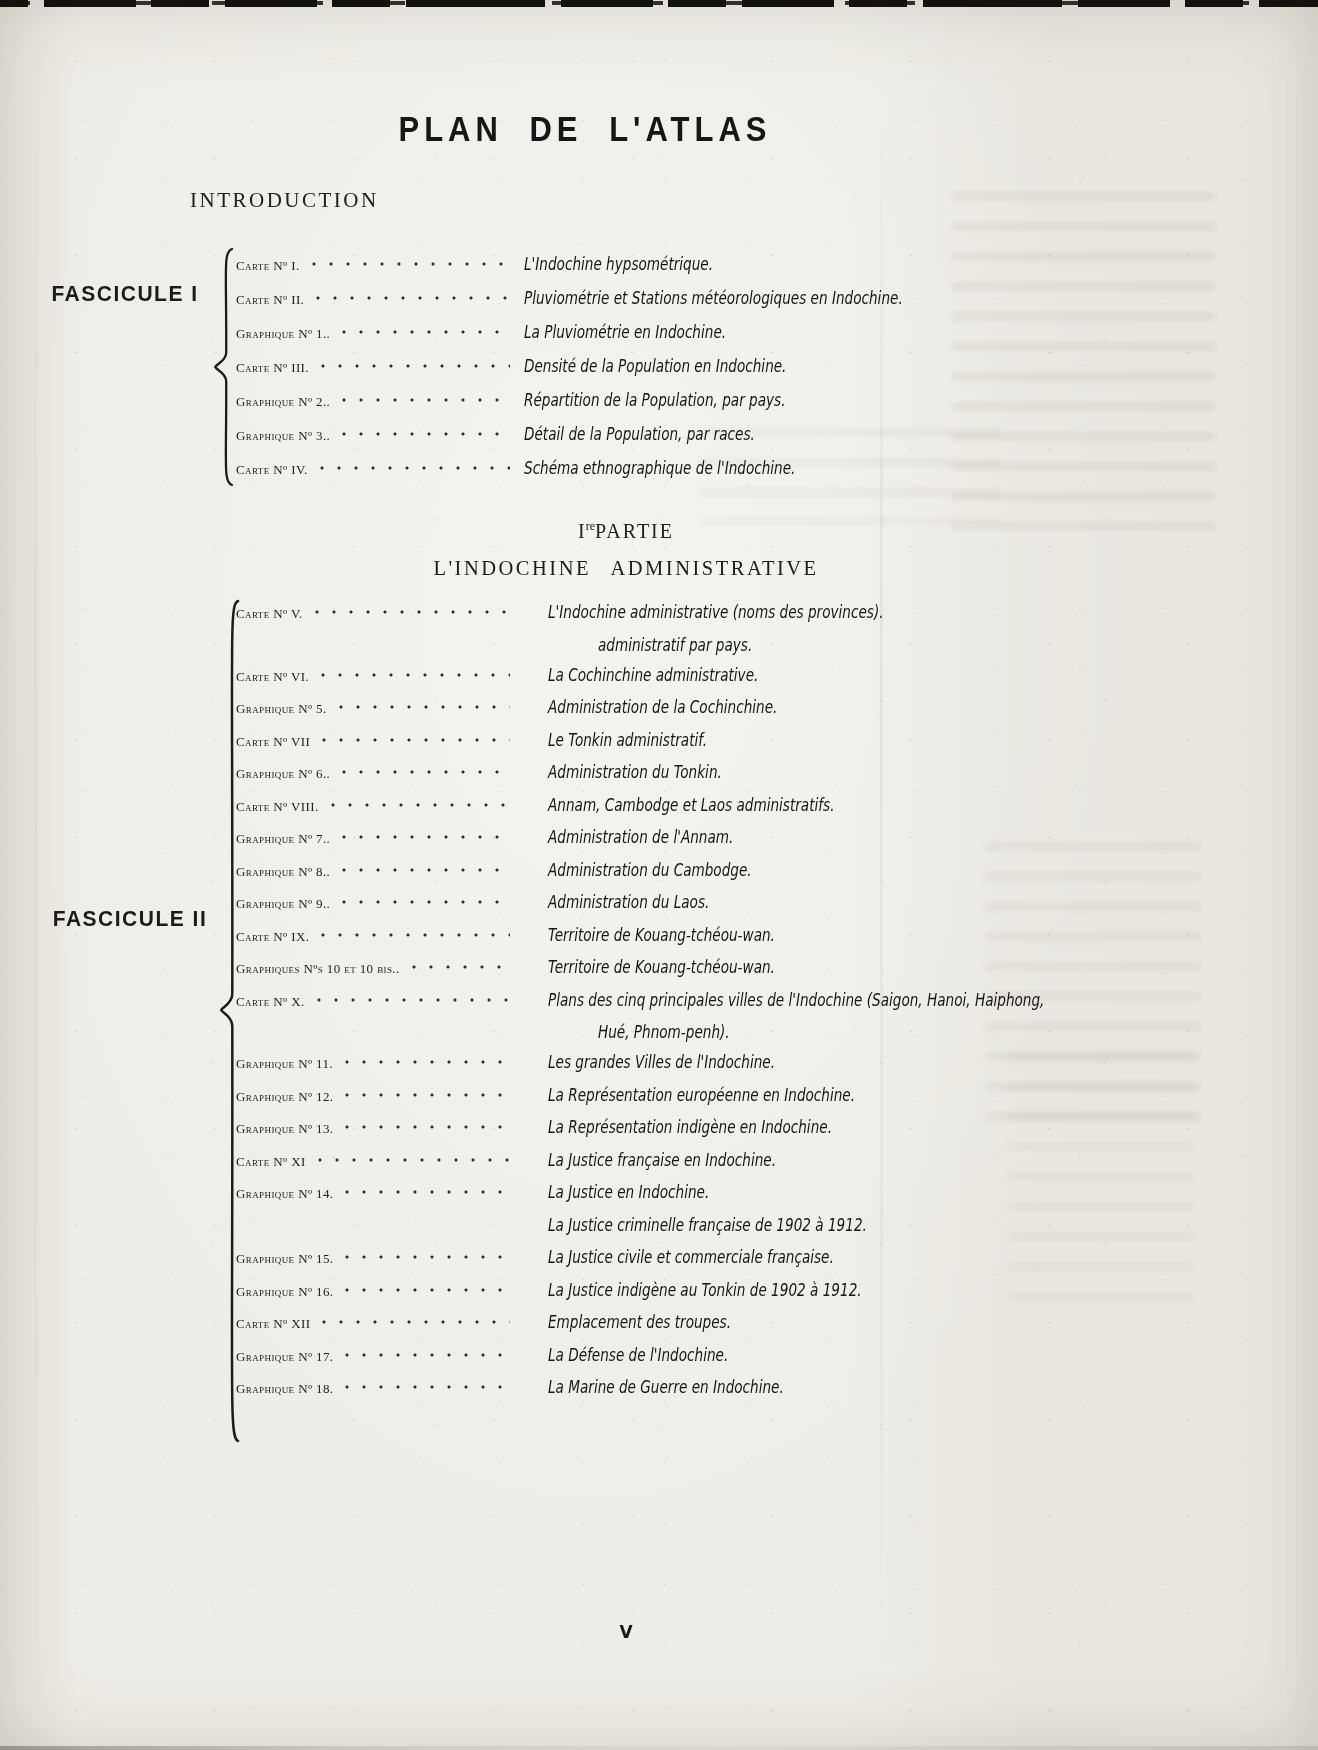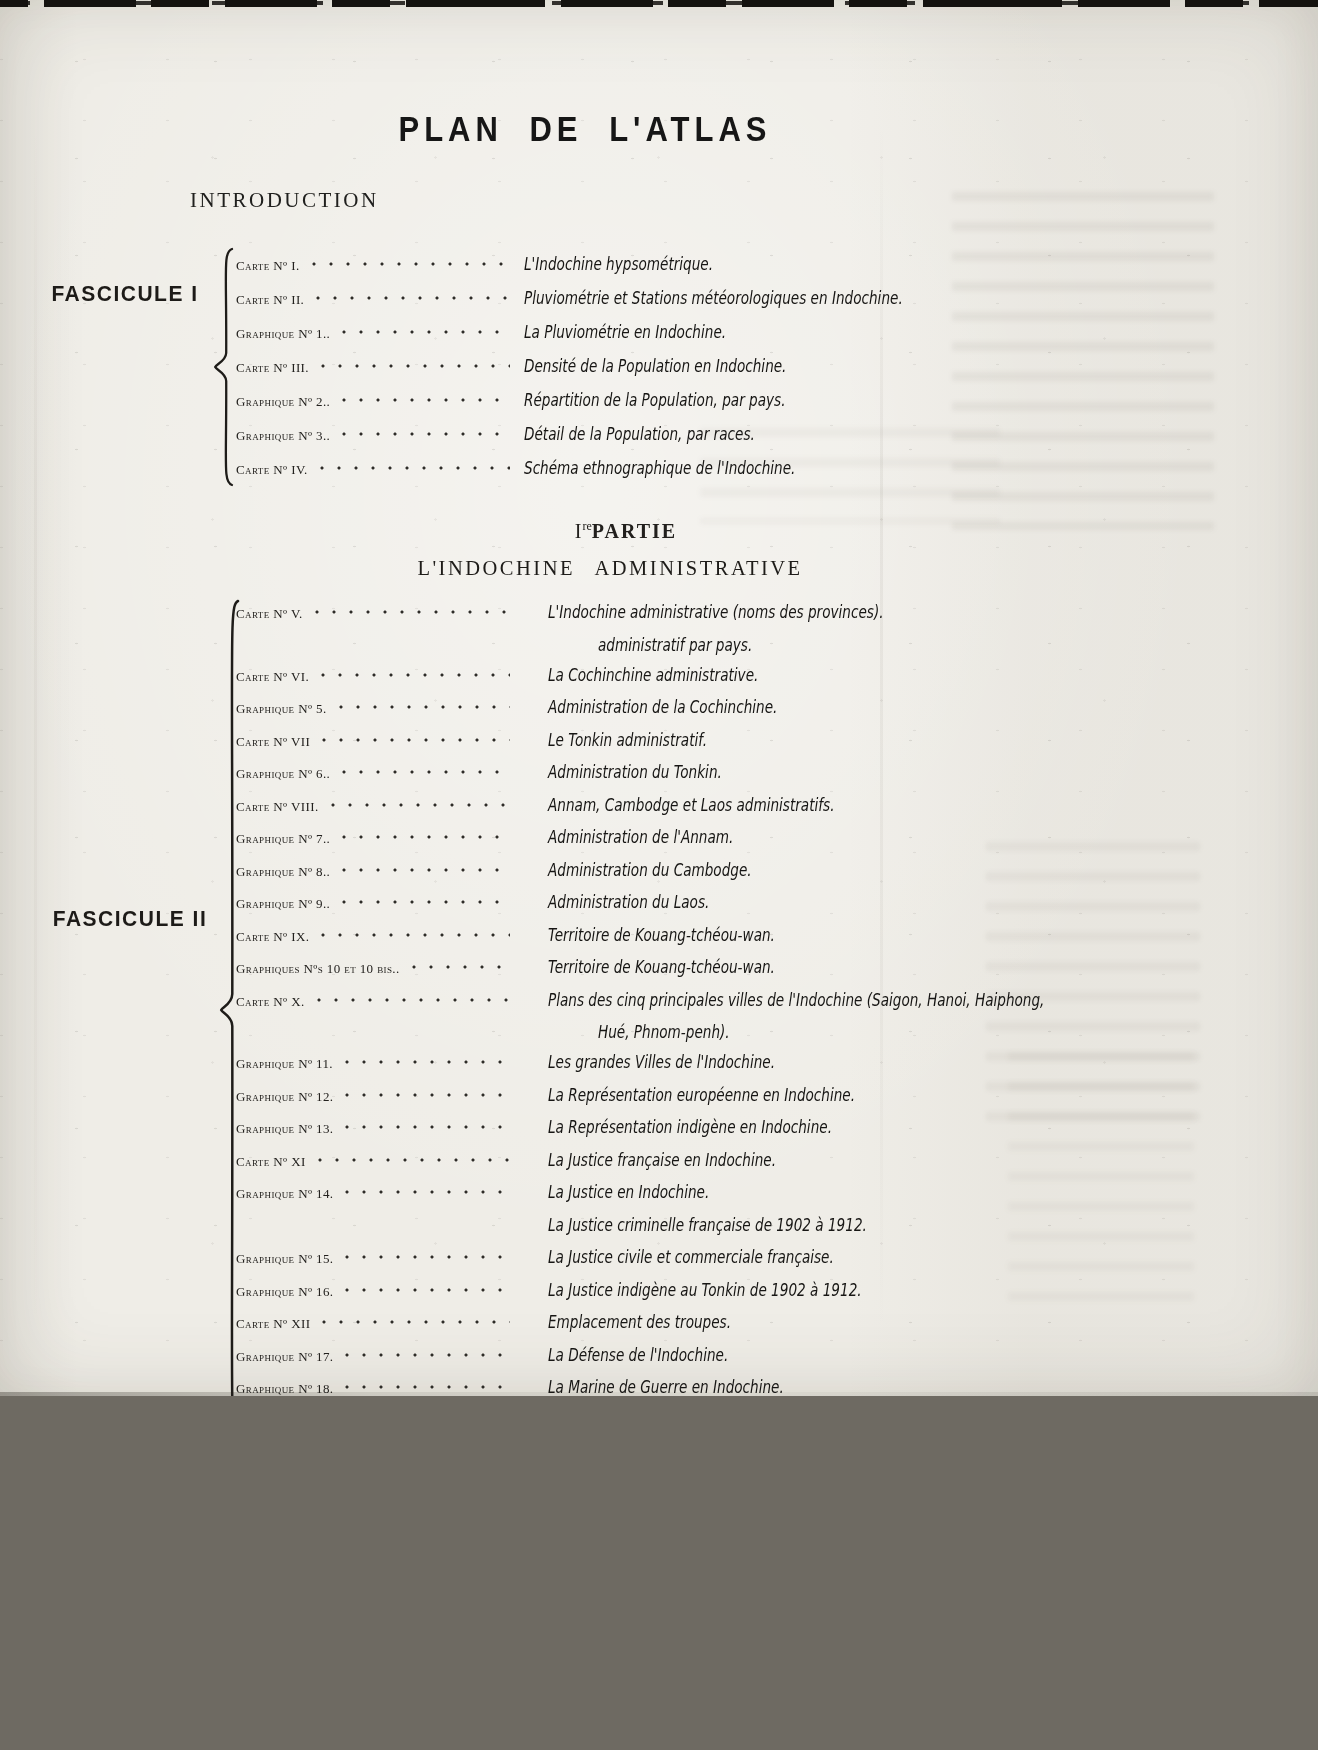--- a/index.html
+++ b/index.html
@@ -1,17 +1,17 @@
 <!DOCTYPE html>
 <html><head>
 <meta charset="utf-8">
 <style>
   html,body{margin:0;padding:0;background:#6e6a62;}
   .page{
-    position:relative;width:1318px;height:1396px;margin:0 auto;
+    position:relative;width:1318px;height:1750px;margin:0 auto;
     background:
       radial-gradient(ellipse at 45% 35%, rgba(255,255,255,.35), rgba(255,255,255,0) 60%),
       linear-gradient(90deg, rgba(70,62,48,.05), rgba(0,0,0,0) 6%, rgba(0,0,0,0) 64%, rgba(110,100,80,.05) 78%, rgba(70,62,48,.04)),
       #efede7;
     overflow:hidden;
     font-family:"Liberation Serif", serif;
     color:#1b1b1b;
     box-shadow: inset 0 0 90px rgba(70,62,45,.14), inset -12px 0 40px rgba(70,62,45,.05);
   }
   
@@ -102,23 +102,23 @@
   .fasc2 .fasc-line{line-height:34px;}
 
   .brace{position:absolute;}
   .brace svg{display:block;}
 
   .partie{
     position:absolute;top:519px;left:236px;width:780px;text-align:center;
     font-size:20px;letter-spacing:1px;color:#22201d;
   }
   .partie .ord{font-size:12px;vertical-align:8px;letter-spacing:0;}
-  .partie .pword{margin-left:0;letter-spacing:2px;font-weight:bold;}
+  .partie .pword{margin-left:0;letter-spacing:2px;}
   .subhead{
-    position:absolute;top:557px;left:220px;width:780px;text-align:center;
+    position:absolute;top:557px;left:236px;width:780px;text-align:center;
     font-size:20.5px;letter-spacing:2.5px;word-spacing:13px;color:#1e1c19;
   }
   .pageno{
     position:absolute;top:1622px;left:236px;width:780px;text-align:center;
     font-family:"DejaVu Sans", sans-serif;font-weight:700;font-size:17px;color:#1a1a1a;
   }
 </style>
 </head>
 <body>
 

